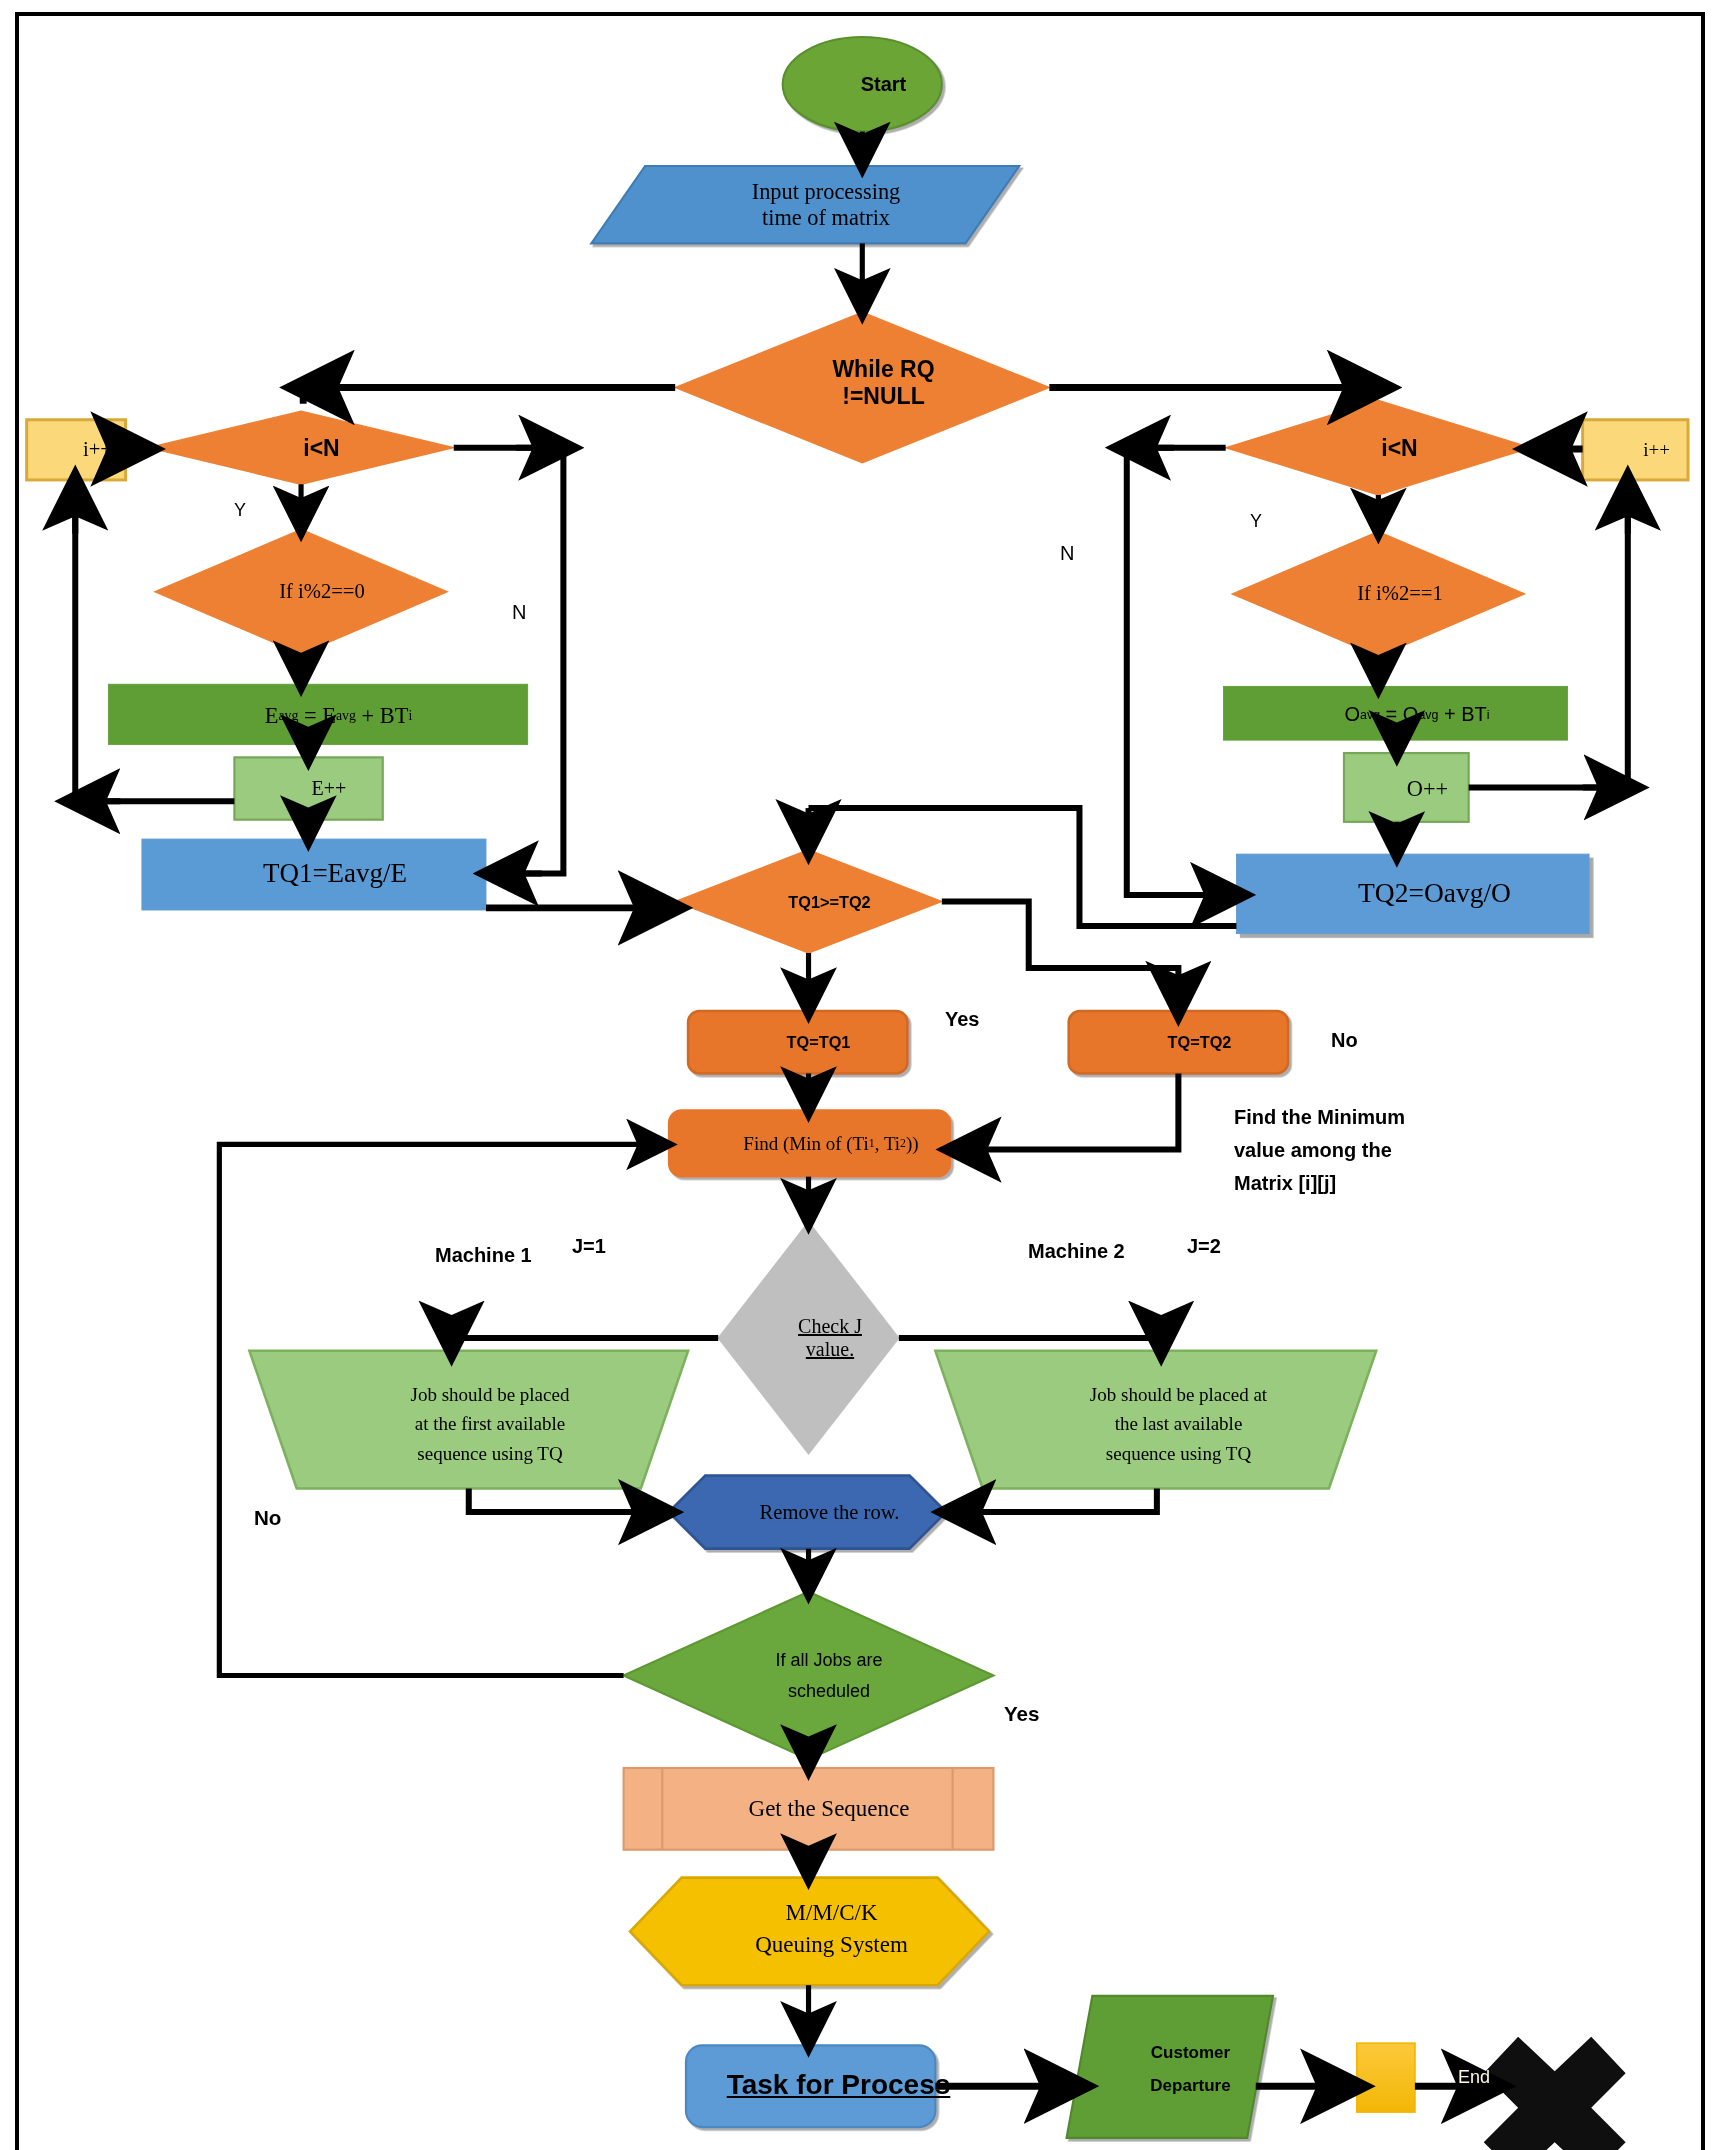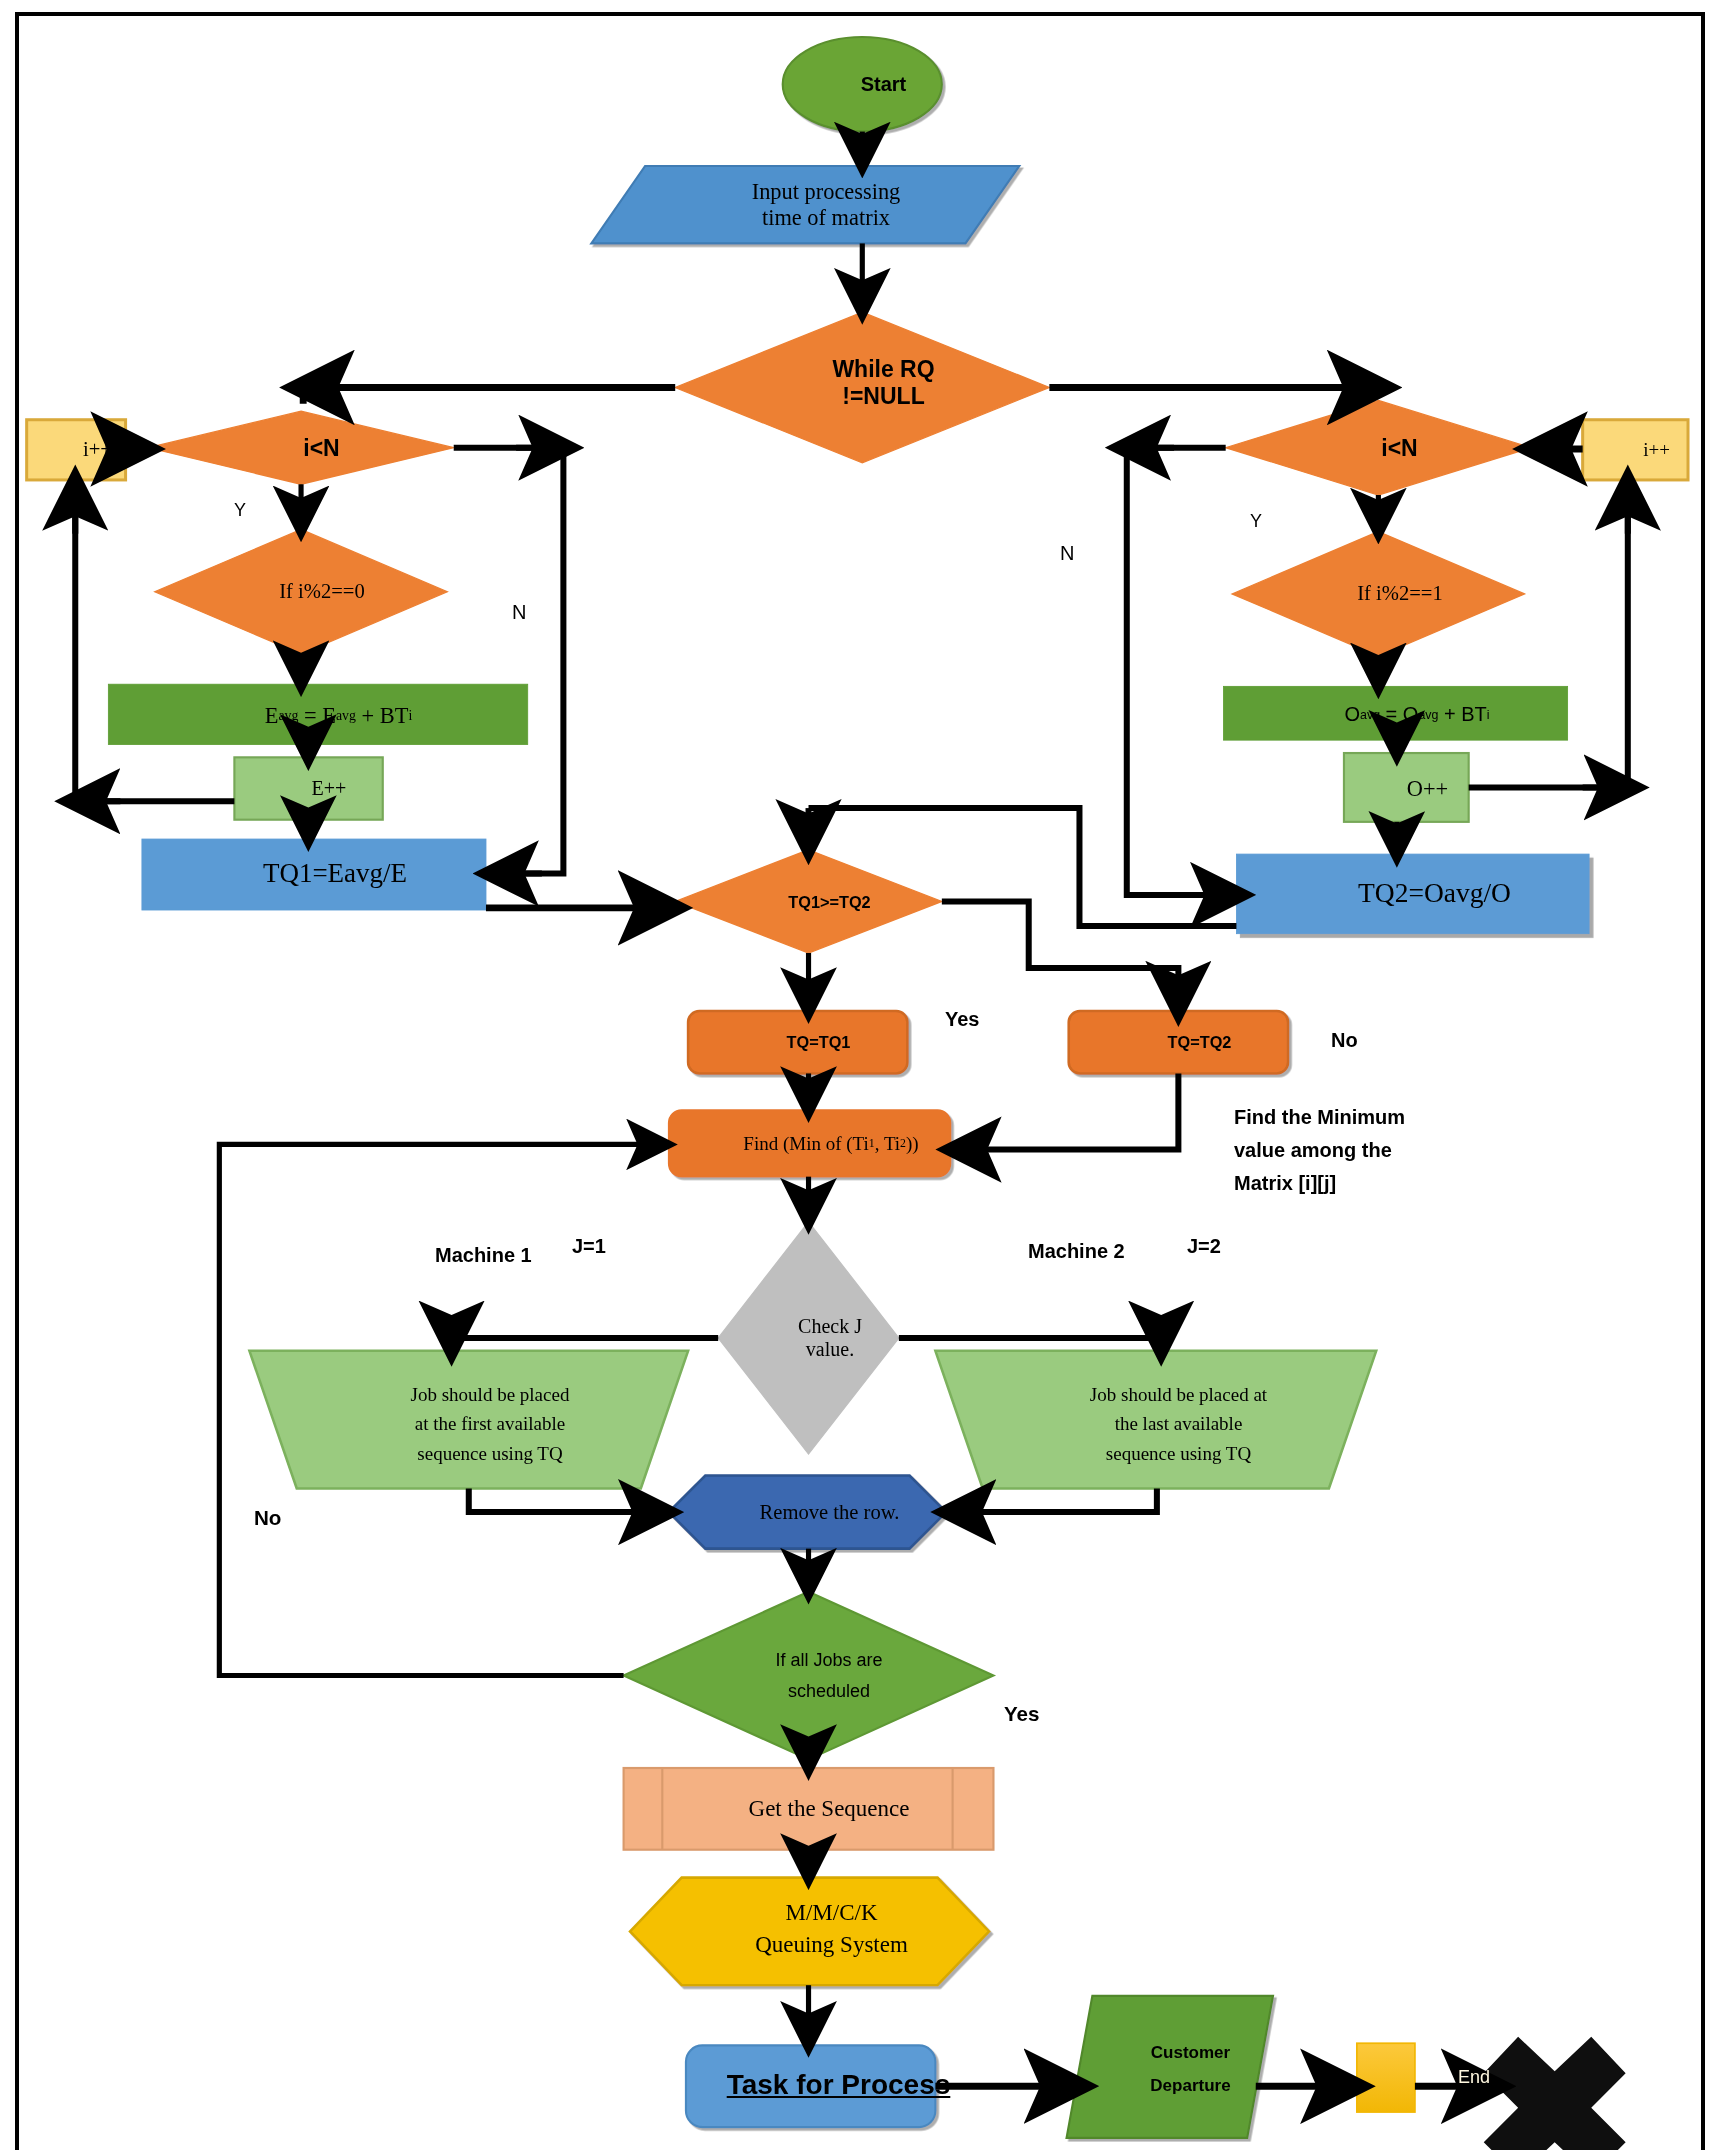--- a/index.html
+++ b/index.html
@@ -249,21 +249,21 @@
   <div class="node-text sans bold" style="left:1069px;top:1027px;width:219px;height:30px;font-size:16.3px;">TQ=TQ2</div>
 
   <div class="node-text serif" style="left:669px;top:1128px;width:282px;height:32px;font-size:19px;">
     <span>Find (Min of (Ti</span>
       <sub style="font-size:0.62em;">1</sub>
       <span>, Ti</span>
       <sub style="font-size:0.62em;">2</sub>
       <span>))</span>
   </div>
 
-  <div class="node-text serif" style="left:740px;top:1301px;width:138px;height:73px;font-size:20px;white-space:pre-line;">Check J
+  <div class="node-text serif" style="left:740px;top:1301px;width:138px;height:73px;font-size:20px;white-space:pre-line;text-decoration:underline;">Check J
 value.</div>
 
   <div class="node-text serif" style="left:284px;top:1366px;width:370px;height:116px;font-size:19px;white-space:pre-line;line-height:1.55;">Job should be placed
 at the first available
 sequence using TQ</div>
 
   <div class="node-text serif" style="left:968px;top:1366px;width:379px;height:116px;font-size:19px;white-space:pre-line;line-height:1.55;">Job should be placed at
 the last available
 sequence using TQ</div>
 

